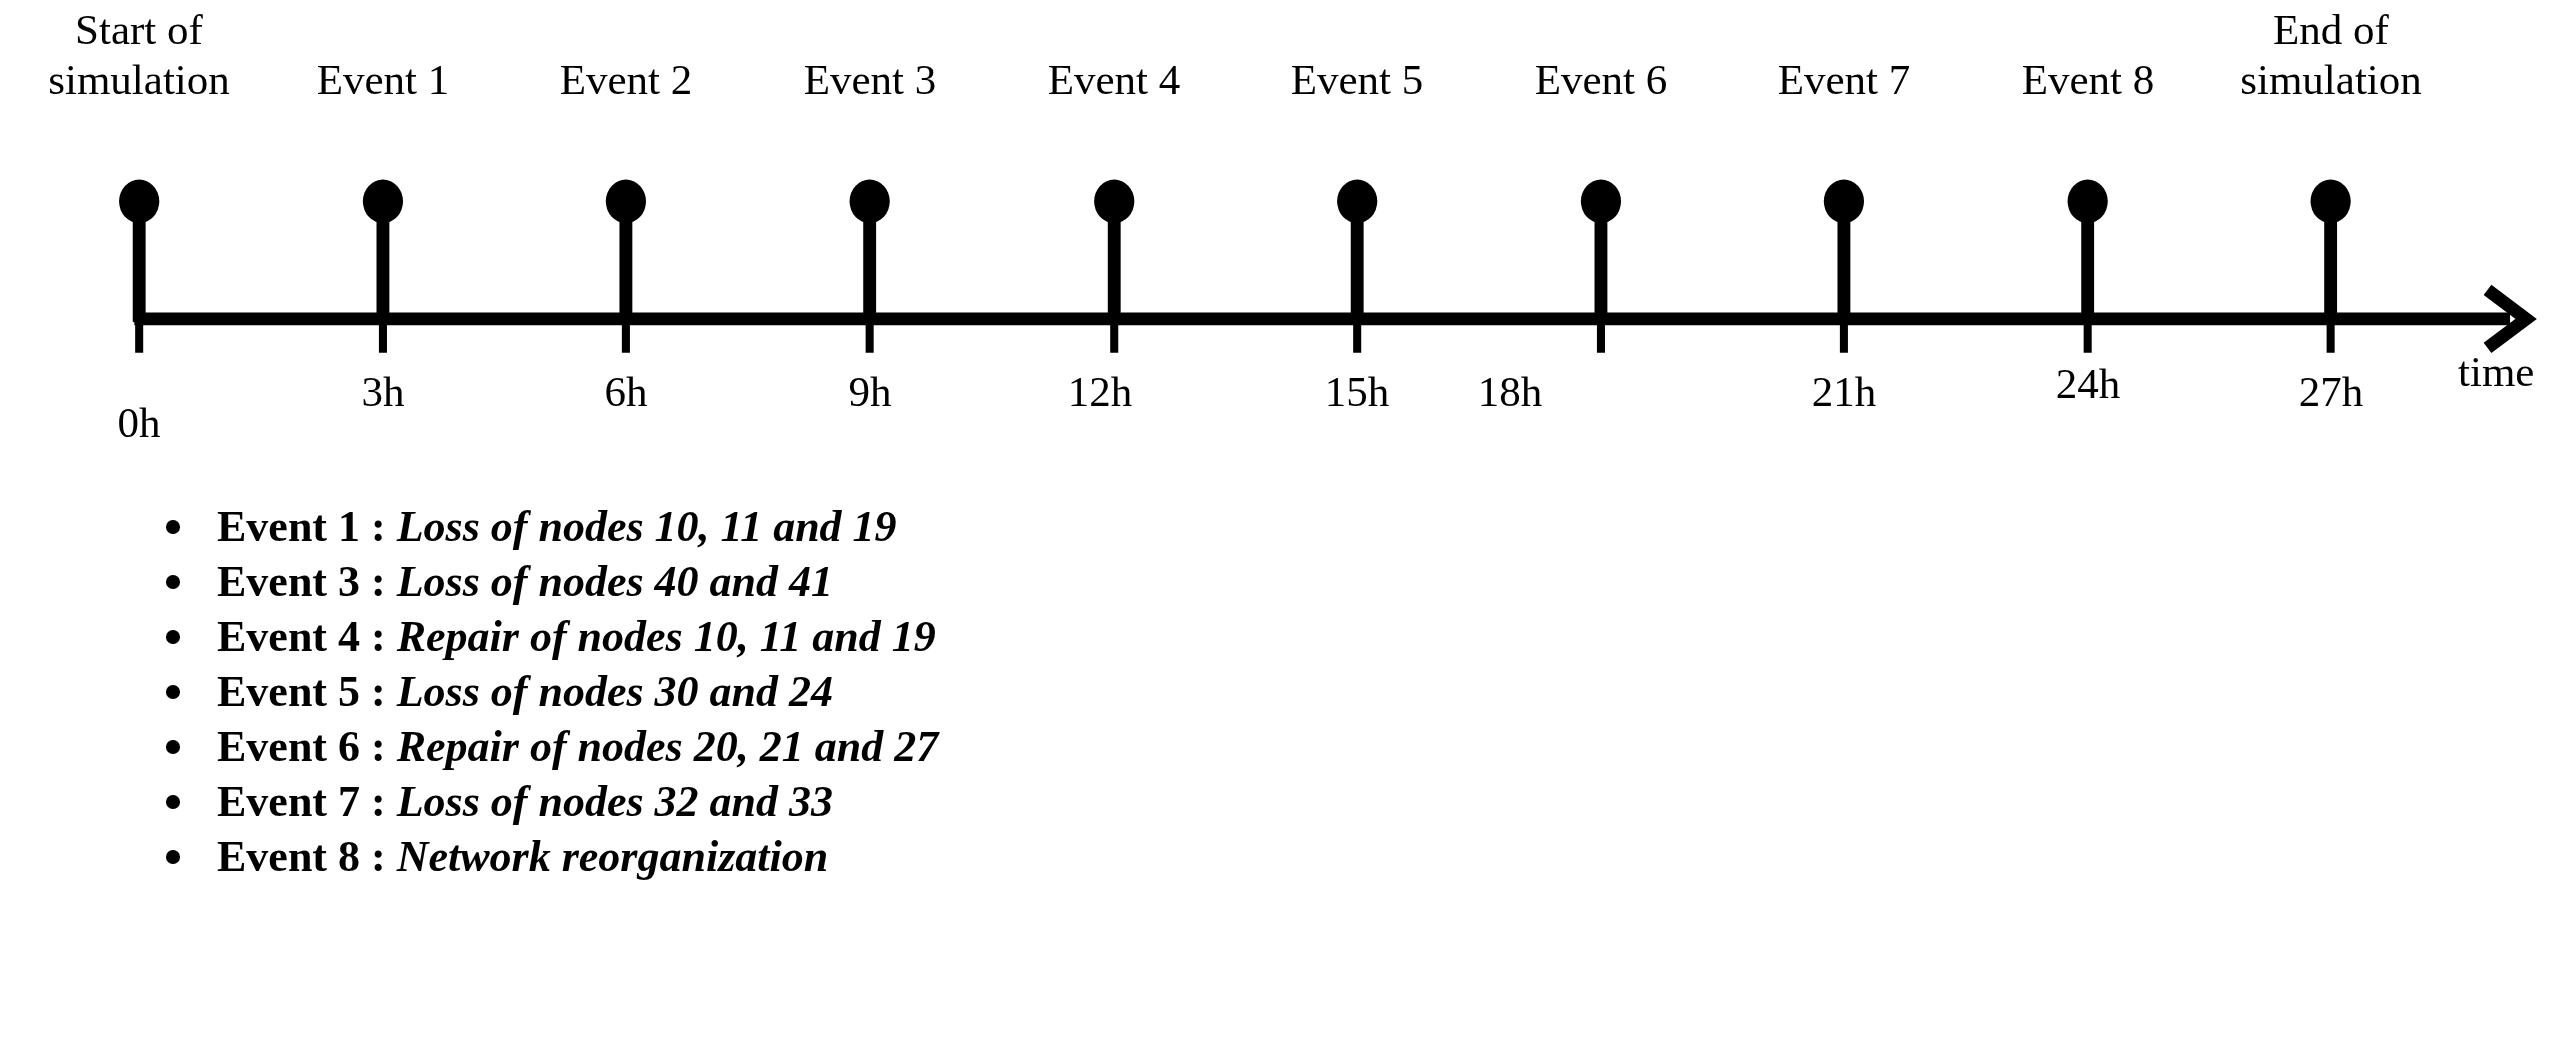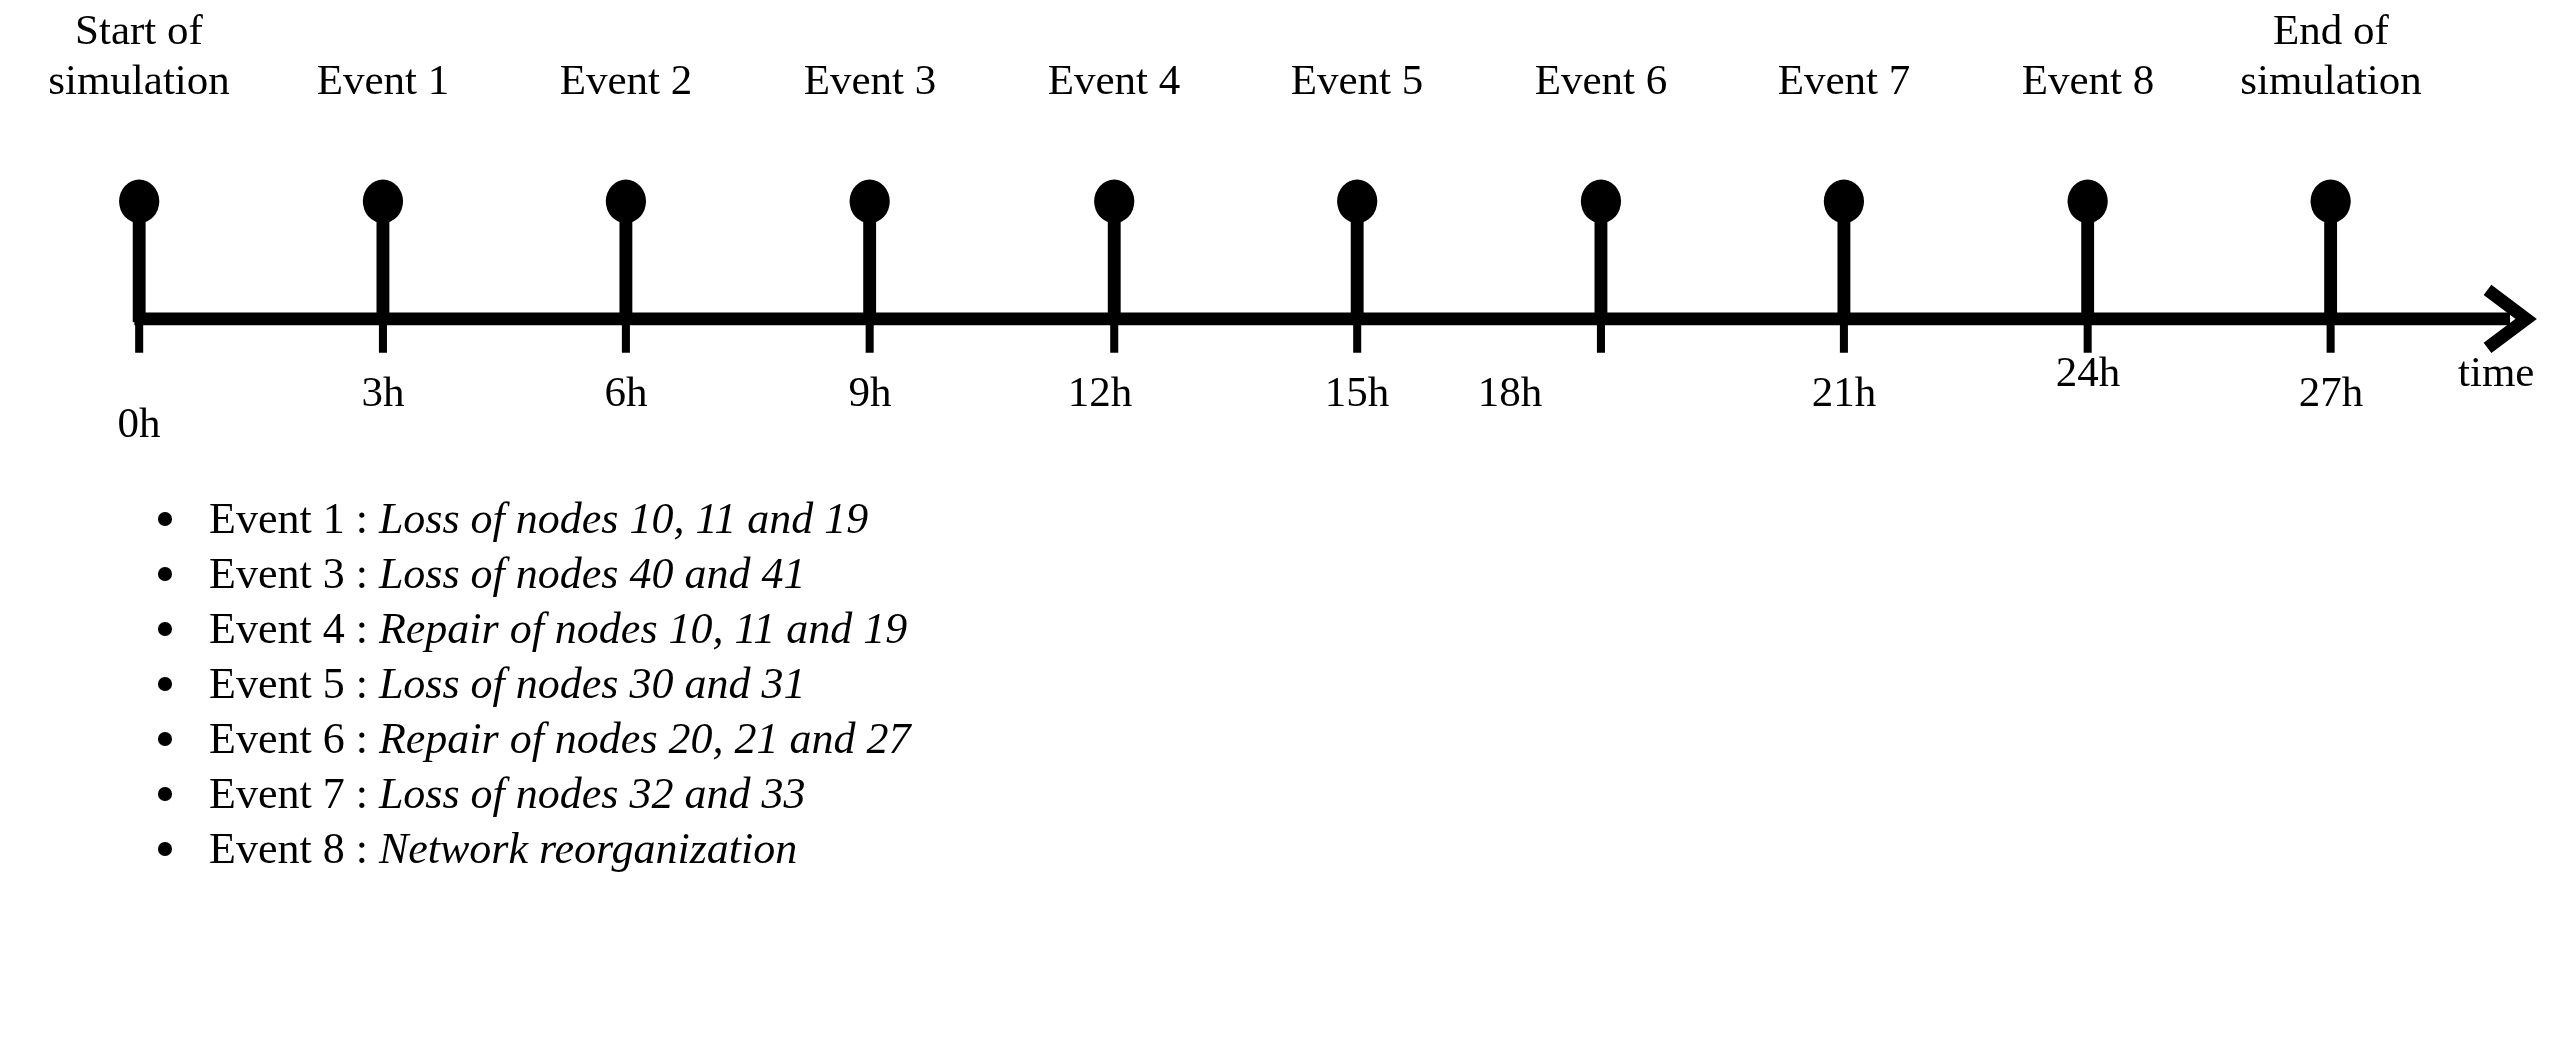--- a/index.html
+++ b/index.html
@@ -162,43 +162,43 @@
     </div>
   <div id="ticklabels-layer">
       <div class="tl-ticklabel" style="left: 139px; top: 368px; width: 177px; margin-top: 31px;">0h</div>
       <div class="tl-ticklabel" style="left: 383px; top: 368px; width: 177px;">3h</div>
       <div class="tl-ticklabel" style="left: 626px; top: 368px; width: 177px;">6h</div>
       <div class="tl-ticklabel" style="left: 870px; top: 368px; width: 177px;">9h</div>
       <div class="tl-ticklabel" style="left: 1100px; top: 368px; width: 177px;">12h</div>
       <div class="tl-ticklabel" style="left: 1357px; top: 368px; width: 177px;">15h</div>
       <div class="tl-ticklabel" style="left: 1510px; top: 368px; width: 177px;">18h</div>
       <div class="tl-ticklabel" style="left: 1844px; top: 368px; width: 177px;">21h</div>
-      <div class="tl-ticklabel" style="left: 2088px; top: 348px; width: 177px;">24h</div>
+      <div class="tl-ticklabel" style="left: 2088px; top: 360px; width: 177px;">24h</div>
       <div class="tl-ticklabel" style="left: 2331px; top: 368px; width: 177px;">27h</div>
     </div>
 
   <div class="tl-axis-name" style="left:2458px; top:348px;">time</div>
 </div>
 
-<ul id="event-list" style="list-style:none;margin:8px;padding:0;">
+<ul id="event-list" style="list-style:none;margin:16px;padding:0;font-weight:bold;">
     <li class="ev-row">
       <span class="ev-bullet"></span>
       <span class="ev-text"><span class="ev-name">Event 1</span><span class="ev-sep"> : </span><em class="ev-desc">Loss of nodes 10, 11 and 19</em></span>
     </li>
     <li class="ev-row">
       <span class="ev-bullet"></span>
       <span class="ev-text"><span class="ev-name">Event 3</span><span class="ev-sep"> : </span><em class="ev-desc">Loss of nodes 40 and 41</em></span>
     </li>
     <li class="ev-row">
       <span class="ev-bullet"></span>
       <span class="ev-text"><span class="ev-name">Event 4</span><span class="ev-sep"> : </span><em class="ev-desc">Repair of nodes 10, 11 and 19</em></span>
     </li>
     <li class="ev-row">
       <span class="ev-bullet"></span>
-      <span class="ev-text"><span class="ev-name">Event 5</span><span class="ev-sep"> : </span><em class="ev-desc">Loss of nodes 30 and 31</em></span>
+      <span class="ev-text"><span class="ev-name">Event 5</span><span class="ev-sep"> : </span><em class="ev-desc">Loss of nodes 30 and 24</em></span>
     </li>
     <li class="ev-row">
       <span class="ev-bullet"></span>
       <span class="ev-text"><span class="ev-name">Event 6</span><span class="ev-sep"> : </span><em class="ev-desc">Repair of nodes 20, 21 and 27</em></span>
     </li>
     <li class="ev-row">
       <span class="ev-bullet"></span>
       <span class="ev-text"><span class="ev-name">Event 7</span><span class="ev-sep"> : </span><em class="ev-desc">Loss of nodes 32 and 33</em></span>
     </li>
     <li class="ev-row">

